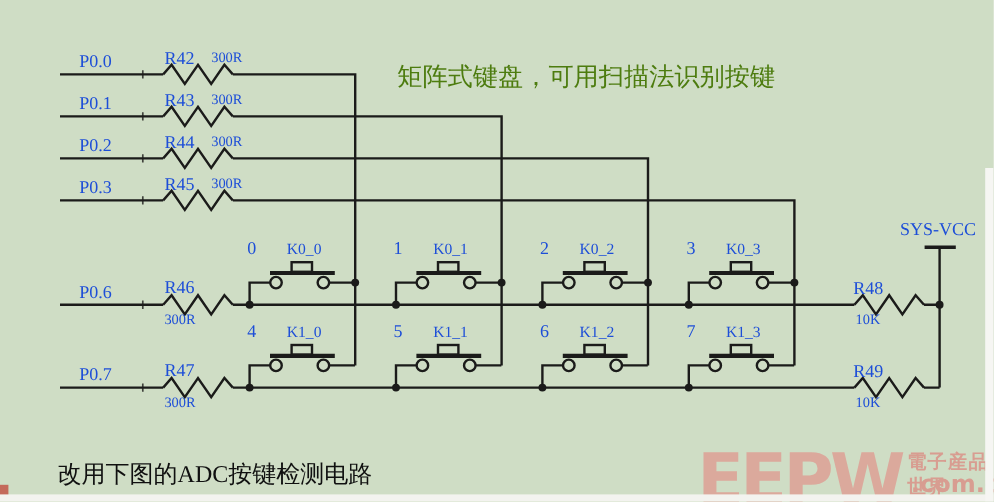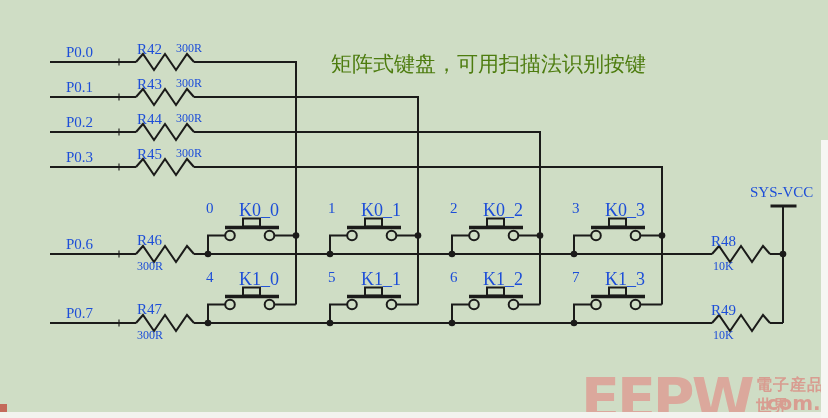--- a/index.html
+++ b/index.html
@@ -10,21 +10,21 @@
   }
   svg{position:absolute;left:0;top:0;}
   .lbl{
     position:absolute;white-space:nowrap;color:#1d4ed8;
     font-size:15px;line-height:1.05;letter-spacing:0;
   }
   .port{font-size:15px;}
   .ref{font-size:15px;}
   .val{font-size:12px;}
   .keynum{font-size:15px;}
-  .keyname{font-size:18px;font-family:Liberation Serif, serif;}
+  .keyname{font-size:13px;font-family:Liberation Serif, serif;}
   .title-cn{font-size:21px;color:#4d7c0f;}
   .note-cn{font-size:20px;color:#101010;}
   .pwr{font-size:15px;}
   .wm-logo{
     position:absolute;left:581px;top:371px;
     font-family:"DejaVu Sans","Liberation Sans",sans-serif;
     font-weight:800;font-size:57px;line-height:1;
     color:#dca69a;letter-spacing:-3px;opacity:.95;
   }
   .wm-cn{
@@ -141,20 +141,21 @@
         <circle cx="574" cy="254" r="3.3"></circle>
       <circle cx="783" cy="254" r="3.3"></circle>
       <circle cx="208" cy="323" r="3.3"></circle>
         <circle cx="330" cy="323" r="3.3"></circle>
       <circle cx="452" cy="323" r="3.3"></circle>
         <circle cx="574" cy="323" r="3.3"></circle>
     </g>
   </svg>
 
   <div class="lbl title-cn" style="left:331px;top:53px;">矩阵式键盘，可用扫描法识别按键</div>
+  <div class="lbl note-cn" style="left:48px;top:386px;">改用下图的ADC按键检测电路</div>
 
   <div class="lbl port" style="left:66px;top:45px;">P0.0</div>
   <div class="lbl port" style="left:66px;top:80px;">P0.1</div>
   <div class="lbl port" style="left:66px;top:115px;">P0.2</div>
   <div class="lbl port" style="left:66px;top:150px;">P0.3</div>
   <div class="lbl port" style="left:66px;top:237px;">P0.6</div>
   <div class="lbl port" style="left:66px;top:306px;">P0.7</div>
 
   <div class="lbl ref" style="left:137px;top:42px;">R42</div>
   <div class="lbl val" style="left:176px;top:42px;">300R</div>

